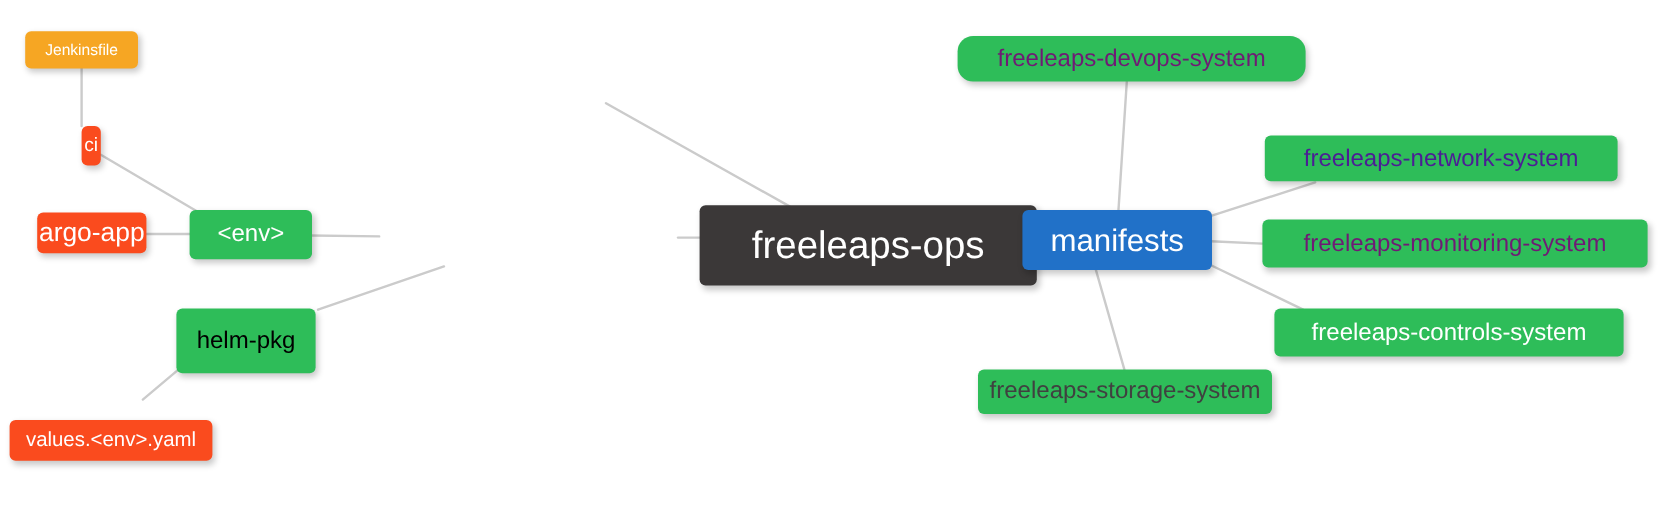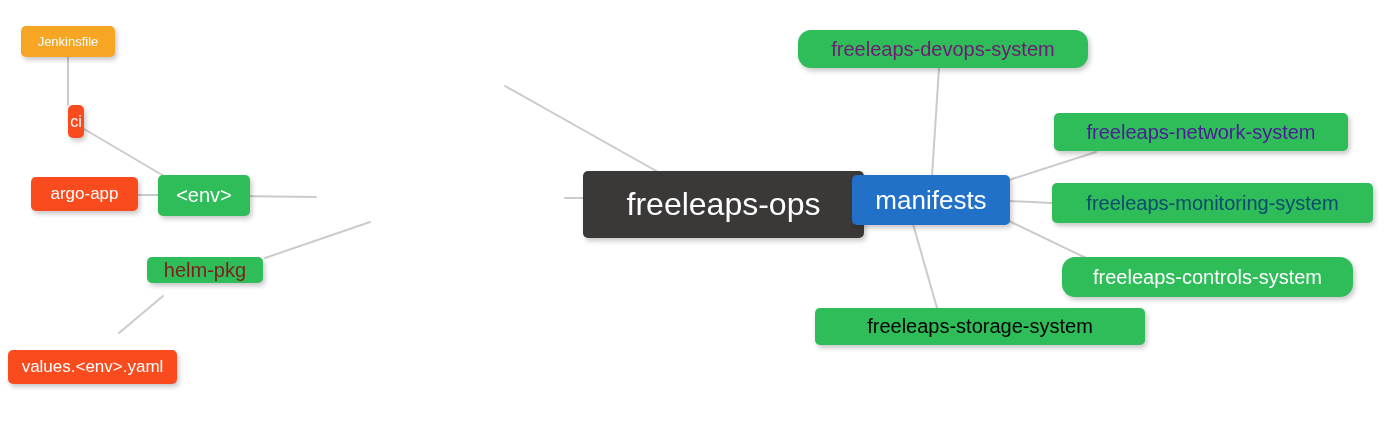--- a/index.html
+++ b/index.html
@@ -60,25 +60,25 @@
       <line x1="845" y1="204" x2="853" y2="204" stroke="#CBCBCB" stroke-width="2" stroke-linecap="round"></line>
       <line x1="932" y1="176" x2="939" y2="68" stroke="#CBCBCB" stroke-width="2" stroke-linecap="round"></line>
       <line x1="1006" y1="181" x2="1096" y2="152" stroke="#CBCBCB" stroke-width="2" stroke-linecap="round"></line>
       <line x1="1009" y1="201" x2="1052" y2="203" stroke="#CBCBCB" stroke-width="2" stroke-linecap="round"></line>
       <line x1="1007" y1="220" x2="1086" y2="258" stroke="#CBCBCB" stroke-width="2" stroke-linecap="round"></line>
       <line x1="913" y1="224" x2="937" y2="308" stroke="#CBCBCB" stroke-width="2" stroke-linecap="round"></line>
     </svg>
   <div class="nodes-layer">
       <div class="node" style="left: 21px; top: 26px; width: 94px; height: 31px; font-size: 13px; background: rgb(246, 166, 35); color: rgb(255, 255, 255); text-align: center;">Jenkinsfile</div>
       <div class="node" style="left: 52px; top: 105px; width: 16px; height: 33px; font-size: 16px; background: rgb(250, 75, 30); color: rgb(255, 255, 255); margin-left: 16px;">ci</div>
-      <div class="node" style="left: 31px; top: 177px; width: 107px; height: 34px; font-size: 17px; background: rgb(250, 75, 30); color: rgb(255, 255, 255);">argo-app</div>
-      <div class="node" style="left: 158px; top: 175px; width: 92px; height: 41px; font-size: 20px; background: rgb(46, 189, 89); color: rgb(255, 255, 255);">&lt;env&gt;</div>
-      <div class="node" style="left: 147px; top: 257px; width: 116px; height: 26px; font-size: 20px; background: rgb(46, 189, 89); color: #7f1d1d;">helm-pkg</div>
+      <div class="node" style="left: 31px; top: 177px; width: 91px; height: 34px; font-size: 22px; background: rgb(250, 75, 30); color: rgb(255, 255, 255);">argo-app</div>
+      <div class="node" style="left: 158px; top: 175px; width: 102px; height: 41px; font-size: 20px; background: rgb(46, 189, 89); color: rgb(255, 255, 255);">&lt;env&gt;</div>
+      <div class="node" style="left: 147px; top: 257px; width: 116px; height: 54px; font-size: 20px; background: rgb(46, 189, 89); color: #000000;">helm-pkg</div>
       <div class="node" style="left: 8px; top: 350px; width: 169px; height: 34px; font-size: 17px; background: rgb(250, 75, 30); color: rgb(255, 255, 255);">values.&lt;env&gt;.yaml</div>
       <div class="node" style="left: 583px; top: 171px; width: 281px; height: 67px; font-size: 32px; background: rgb(59, 56, 56); color: rgb(255, 255, 255);">freeleaps-ops</div>
       <div class="node" style="left: 852px; top: 175px; width: 158px; height: 50px; font-size: 26px; background: rgb(33, 113, 200); color: rgb(255, 255, 255);">manifests</div>
       <div class="node" style="left: 798px; top: 30px; width: 290px; height: 38px; font-size: 20px; background: rgb(46, 189, 89); color: #701a75; border-radius: 13px;">freeleaps-devops-system</div>
       <div class="node" style="left: 1054px; top: 113px; width: 294px; height: 38px; font-size: 20px; background: rgb(46, 189, 89); color: #4c1d95;">freeleaps-network-system</div>
-      <div class="node" style="left: 1052px; top: 183px; width: 321px; height: 40px; font-size: 20px; background: rgb(46, 189, 89); color: #0c4a6e;">freeleaps-monitoring-system</div>
-      <div class="node" style="left: 1062px; top: 257px; width: 291px; height: 40px; font-size: 20px; background: rgb(46, 189, 89); color: rgb(255, 255, 255); border-radius: 13px;">freeleaps-controls-system</div>
-      <div class="node" style="left: 815px; top: 308px; width: 330px; height: 37px; font-size: 20px; background: rgb(46, 189, 89); color: #000000;">freeleaps-storage-system</div>
+      <div class="node" style="left: 1052px; top: 183px; width: 321px; height: 40px; font-size: 20px; background: rgb(46, 189, 89); color: #701a75;">freeleaps-monitoring-system</div>
+      <div class="node" style="left: 1062px; top: 257px; width: 291px; height: 40px; font-size: 20px; background: rgb(46, 189, 89); color: rgb(255, 255, 255);">freeleaps-controls-system</div>
+      <div class="node" style="left: 815px; top: 308px; width: 245px; height: 37px; font-size: 20px; background: rgb(46, 189, 89); color: #404040;">freeleaps-storage-system</div>
     </div>
 </div>
 
 </body></html>

